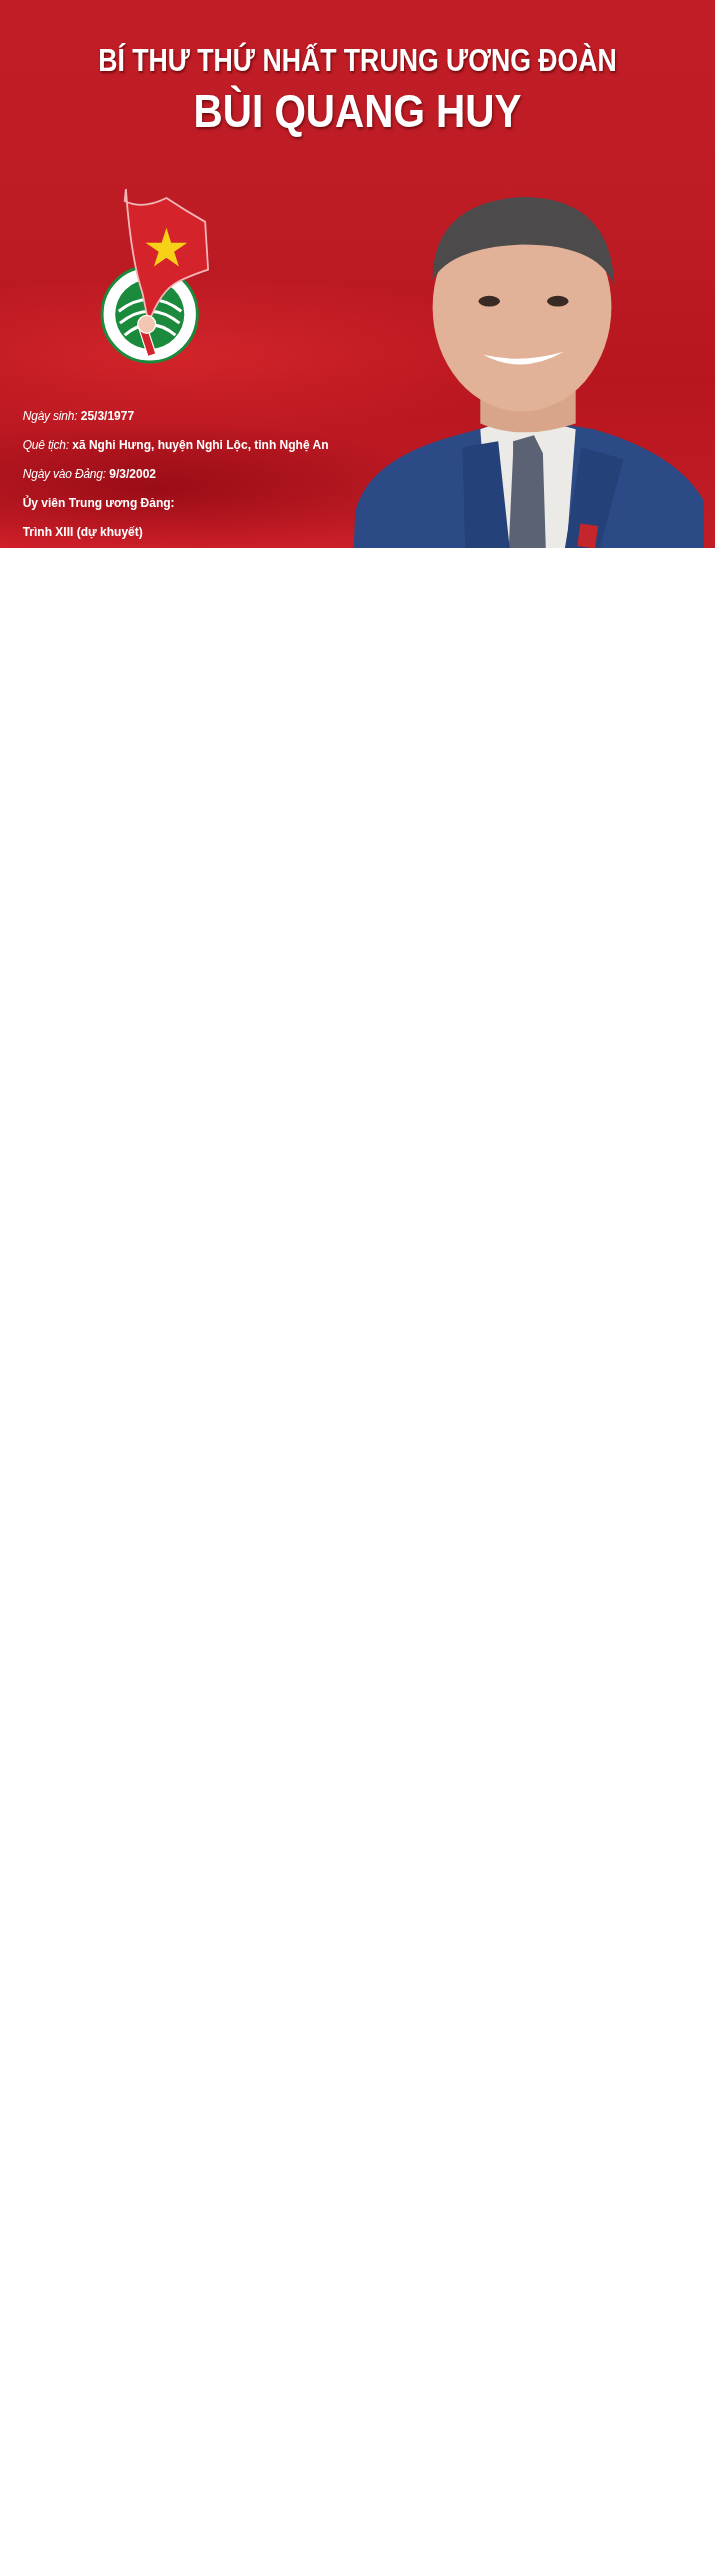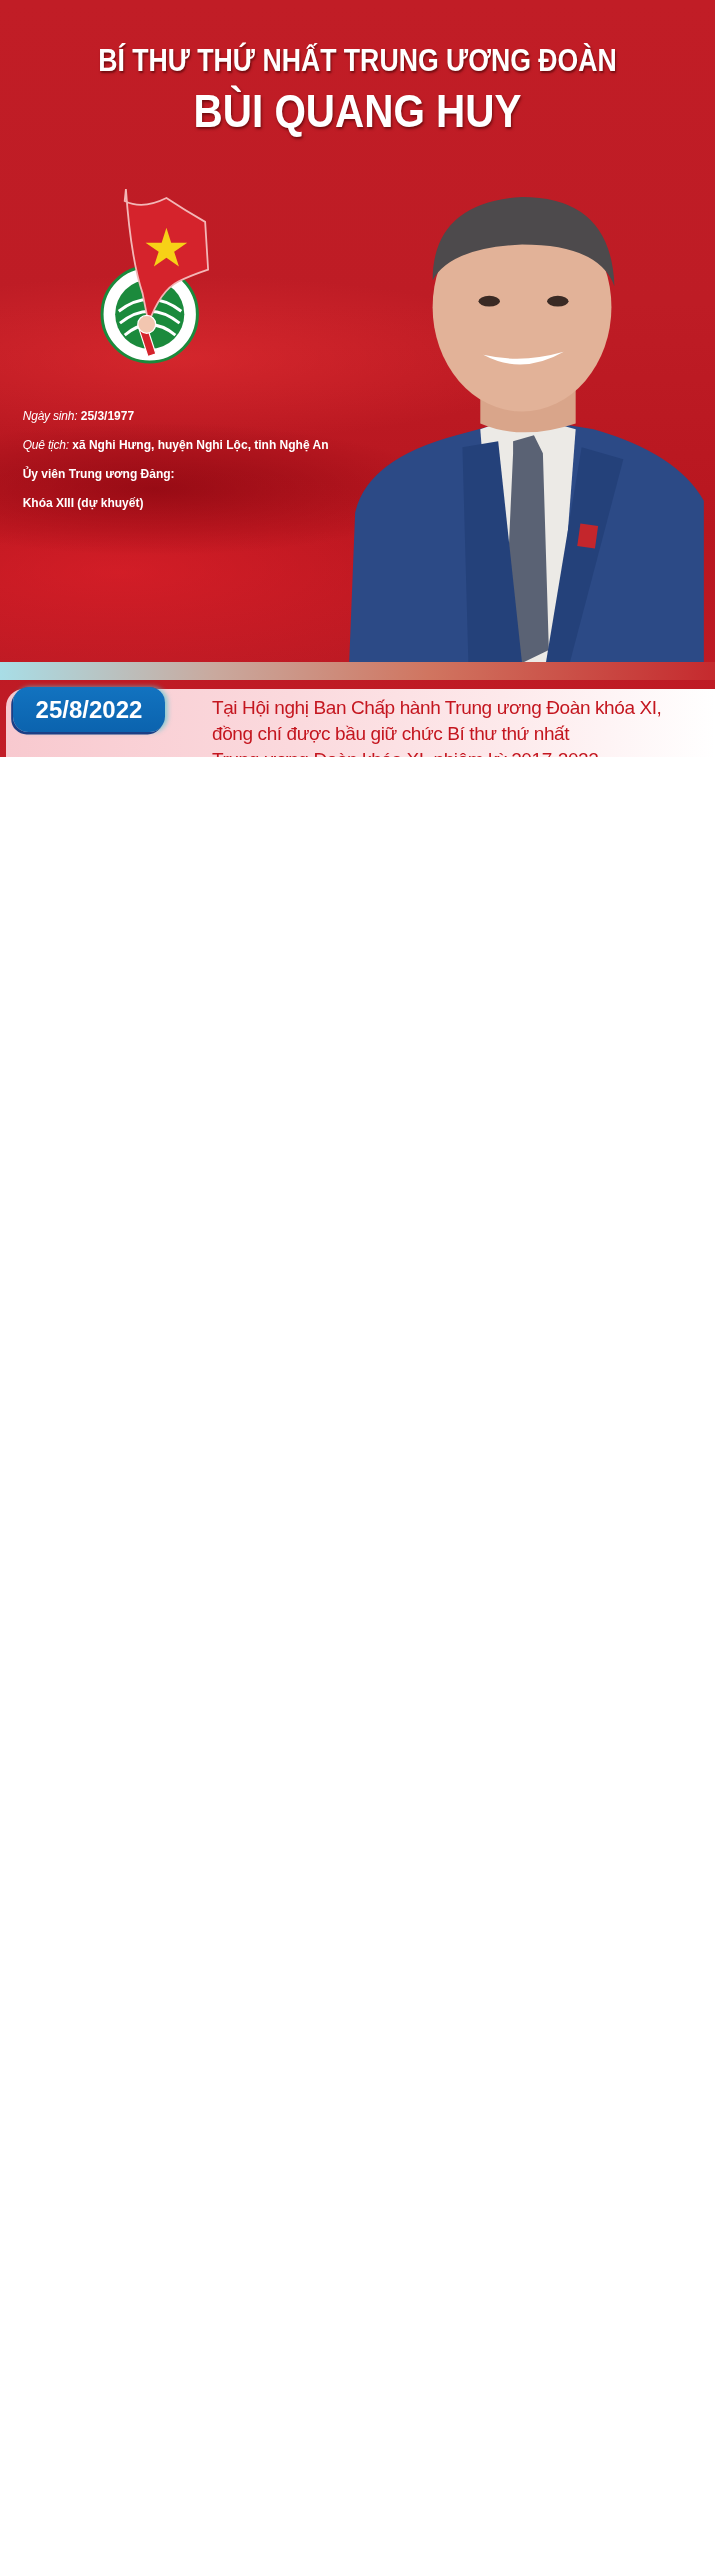--- a/index.html
+++ b/index.html
@@ -1,21 +1,21 @@
 <!DOCTYPE html>
 <html style="font-size:9.5px"><head>
 <meta charset="utf-8">
 <style>
   * { box-sizing: border-box; margin: 0; padding: 0; }
   html, body { width: 715px; background: #ffffff; }
   body { font-family: "Liberation Sans", sans-serif; color: #1a1a1a; position: relative; overflow-x: hidden; }
 
   
   .hero {
-    position: relative; width: 715px; height: 757px; overflow: hidden;
+    position: relative; width: 715px; height: 548px; overflow: hidden;
     background:
       radial-gradient(ellipse 417px 95px at 155px 489px, rgba(120,0,10,0.55), transparent 70%),
       radial-gradient(ellipse 537px 119px at 179px 358px, rgba(255,60,60,0.35), transparent 70%),
       radial-gradient(ellipse 537px 155px at 119px 572px, rgba(255,40,50,0.35), transparent 70%),
       linear-gradient(180deg, #c11d26 0%, #be1c25 40%, #b8161f 70%, #c21d27 100%);
   }
   .hero-title {
     position: absolute; top: 43px; left: 0; width: 715px; text-align: center;
     color: #fff; font-family: "Liberation Sans", sans-serif; font-weight: 700;
     font-size: 31px; letter-spacing: 0px; transform: scaleX(0.86);
@@ -149,24 +149,28 @@
   <div class="profile">
     <div class="profile-row">
       <span class="lbl">Ngày sinh:</span>
       <span class="val">25/3/1977</span>
     </div>
     <div class="profile-row">
       <span class="lbl">Quê tịch:</span>
       <span class="val">xã Nghi Hưng, huyện Nghi Lộc, tỉnh Nghệ An</span>
     </div>
     <div class="profile-row">
+      <span class="lbl">Ngày vào Đảng:</span>
+      <span class="val">9/3/2002</span>
+    </div>
+    <div class="profile-row">
       <span class="val">Ủy viên Trung ương Đảng:</span>
     </div>
     <div class="profile-row">
-      <span class="val">Khóa XIII (dự khuyết)</span>
+      <span class="val">Trình XIII (dự khuyết)</span>
     </div>
   </div>
 </section>
 <div class="hero-strip"></div>
 
 <div class="highlight"></div>
 <div class="date-pill">25/8/2022</div>
 <div class="highlight-text">
   <div>Tại Hội nghị Ban Chấp hành Trung ương Đoàn khóa XI,</div>
   <div>đồng chí được bầu giữ chức Bí thư thứ nhất</div>

